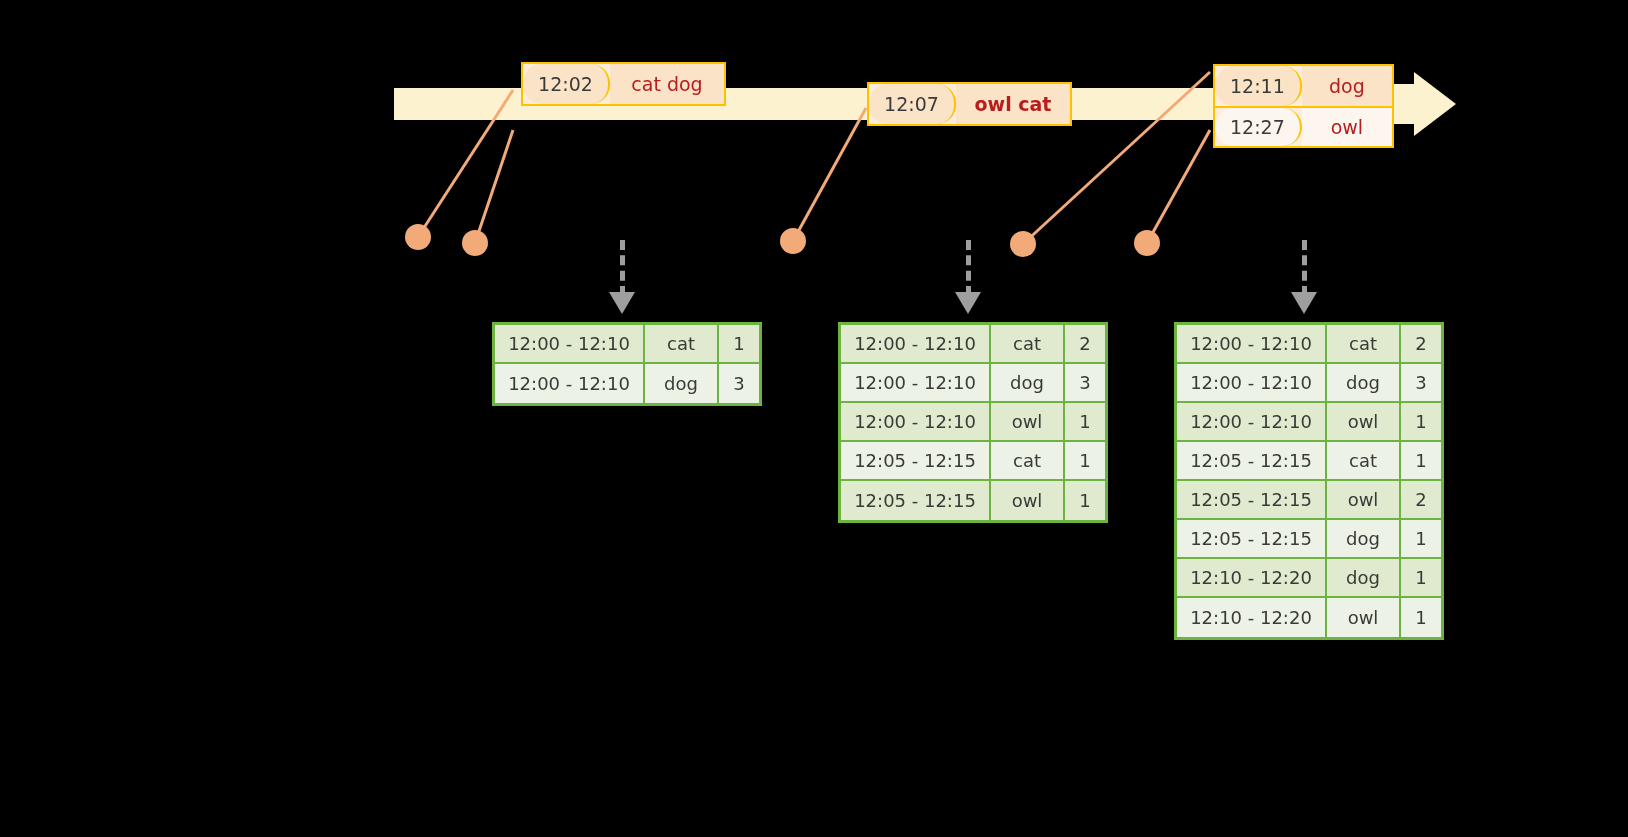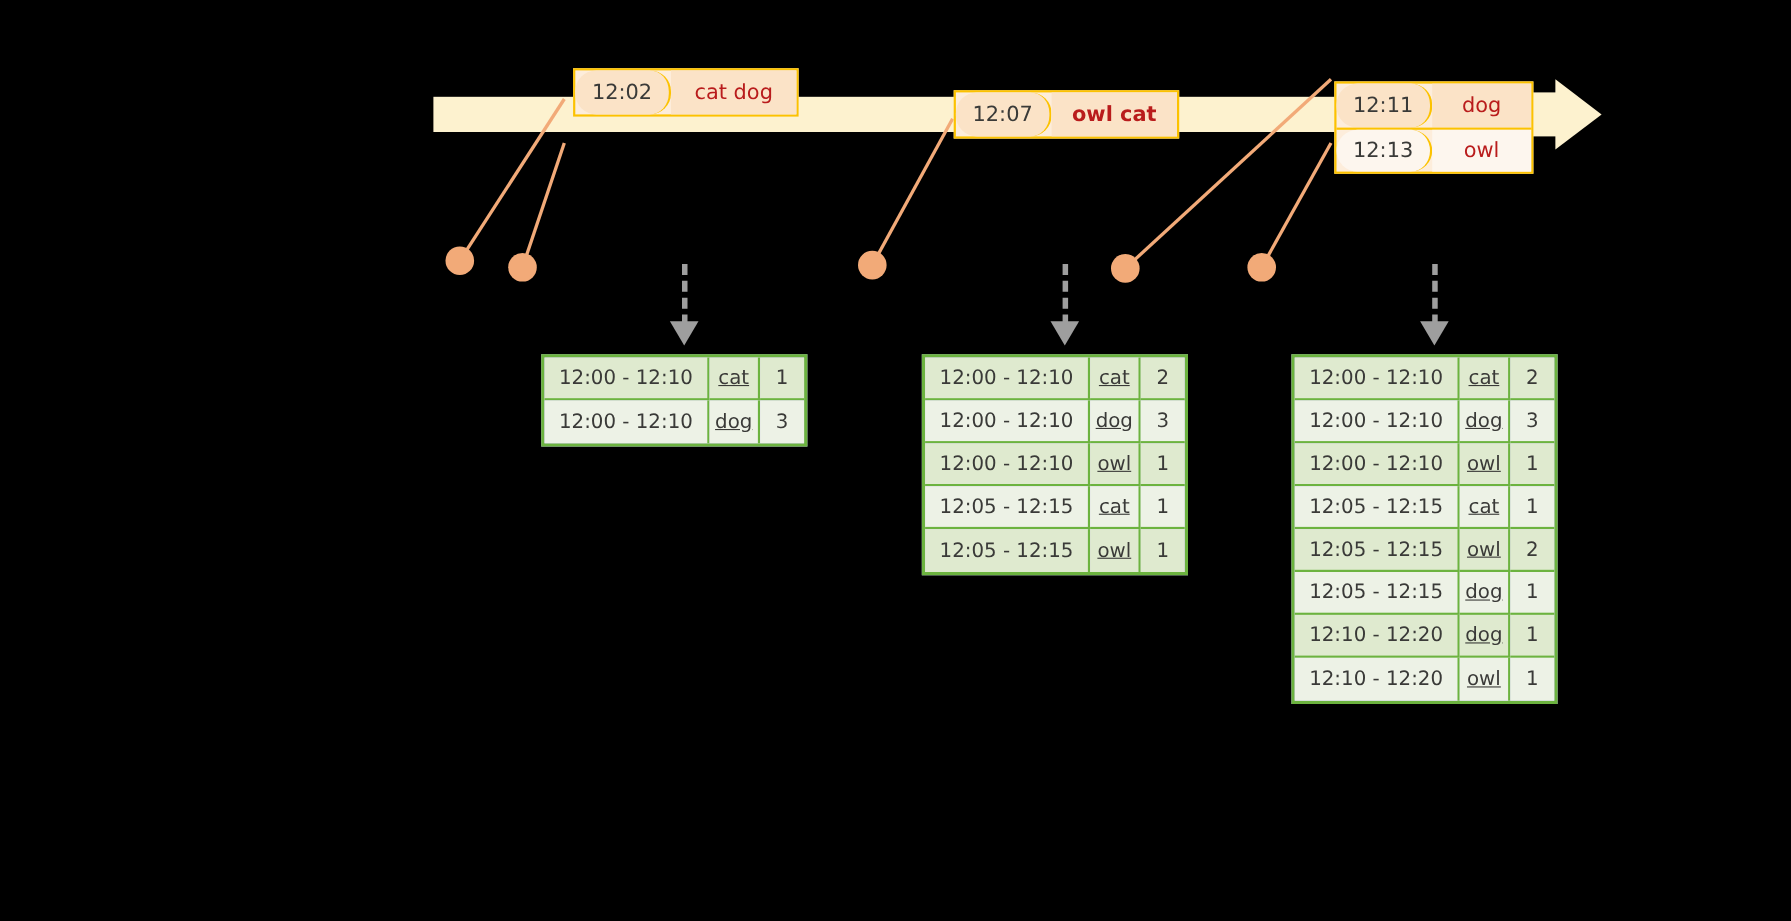--- a/index.html
+++ b/index.html
@@ -76,21 +76,21 @@
     justify-content: center;
     font-size: 19px;
     color: #b91c1c;
     padding: 0 16px;
   }
 
   #event-box-1 { left: 521px; top: 62px; width: 205px; }
   #event-box-1 .ev-words { width: 115px; }
   #event-box-2 { left: 867px; top: 82px; width: 205px; justify-content: flex-end; }
   #event-box-2 .ev-words { width: 115px; font-weight: bold; }
-  #event-box-3 { left: 1213px; top: 74px; width: 181px; }
+  #event-box-3 { left: 1213px; top: 64px; width: 181px; }
   #event-box-3 .ev-words { width: 91px; }
 
   
   #connectors { position: absolute; left: 0; top: 0; width: 1628px; height: 837px; }
 
   
   .result-table {
     position: absolute;
     border: 3px solid #6cb33f;
     background: #c4b5fd;
@@ -104,21 +104,21 @@
     align-items: center;
     justify-content: center;
     font-size: 18px;
     color: #3a3a38;
     border-right: 2px solid #6cb33f;
     border-bottom: 2px solid #6cb33f;
     background: #dfeacf;
   }
   .res-row.lt .res-cell { background: #edf2e6; }
   .res-cell.window { width: 150px; }
-  .res-cell.key { width: 46px; text-decoration: underline; }
+  .res-cell.key { width: 74px; }
   .res-cell.count { width: 40px; border-right: none; }
   .res-row:last-child .res-cell { border-bottom: none; }
 
   #result-table-1 { left: 492px; top: 322px; }
   #result-table-2 { left: 838px; top: 322px; }
   #result-table-3 { left: 1174px; top: 322px; }
 
   
   .down-arrow { position: absolute; width: 26px; z-index: 2; }
   .down-arrow .shaft {
@@ -174,21 +174,21 @@
           <div class="ev-time">12:07</div>
           <div class="ev-words">owl cat</div>
         </div>
       </div>
       <div class="event-box" id="event-box-3">
         <div class="event-row">
           <div class="ev-time">12:11</div>
           <div class="ev-words">dog</div>
         </div>
         <div class="event-row alt">
-          <div class="ev-time">12:13</div>
+          <div class="ev-time">12:27</div>
           <div class="ev-words">owl</div>
         </div>
       </div>
     </div>
 
   <div class="down-arrow" id="down-arrow-1">
     <div class="shaft"></div>
     <div class="head"></div>
   </div>
   <div class="down-arrow" id="down-arrow-2">

